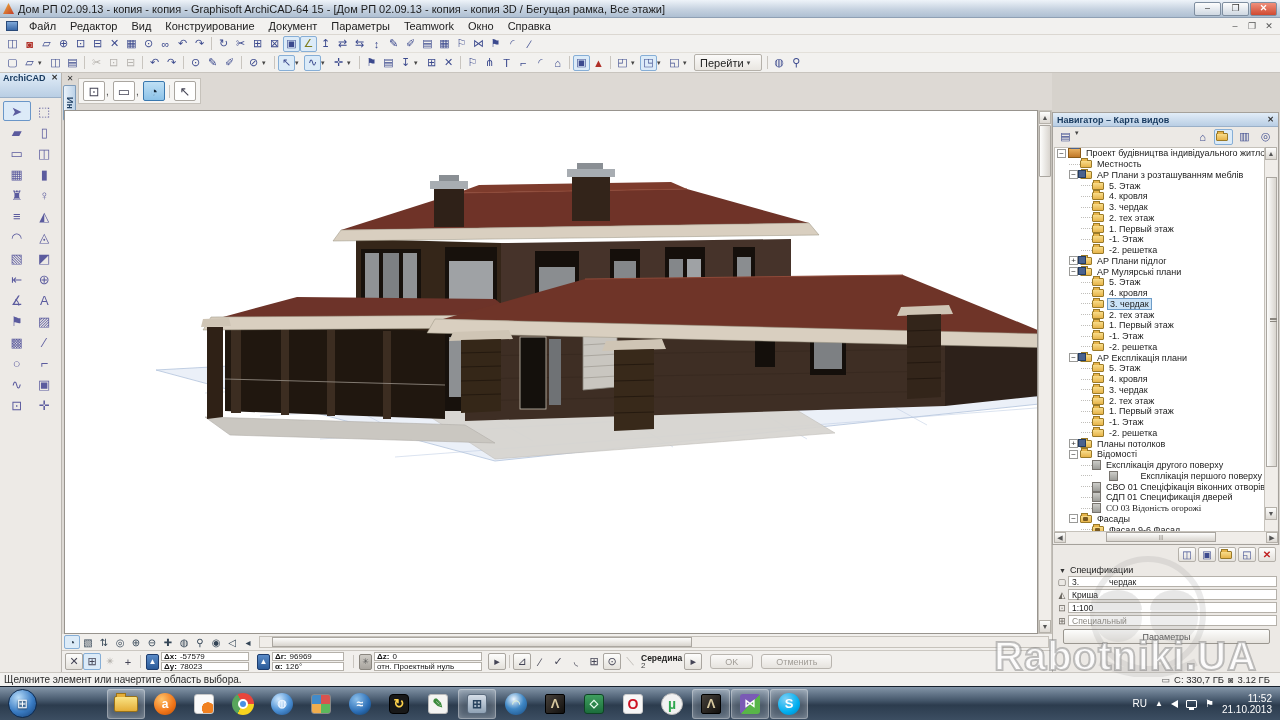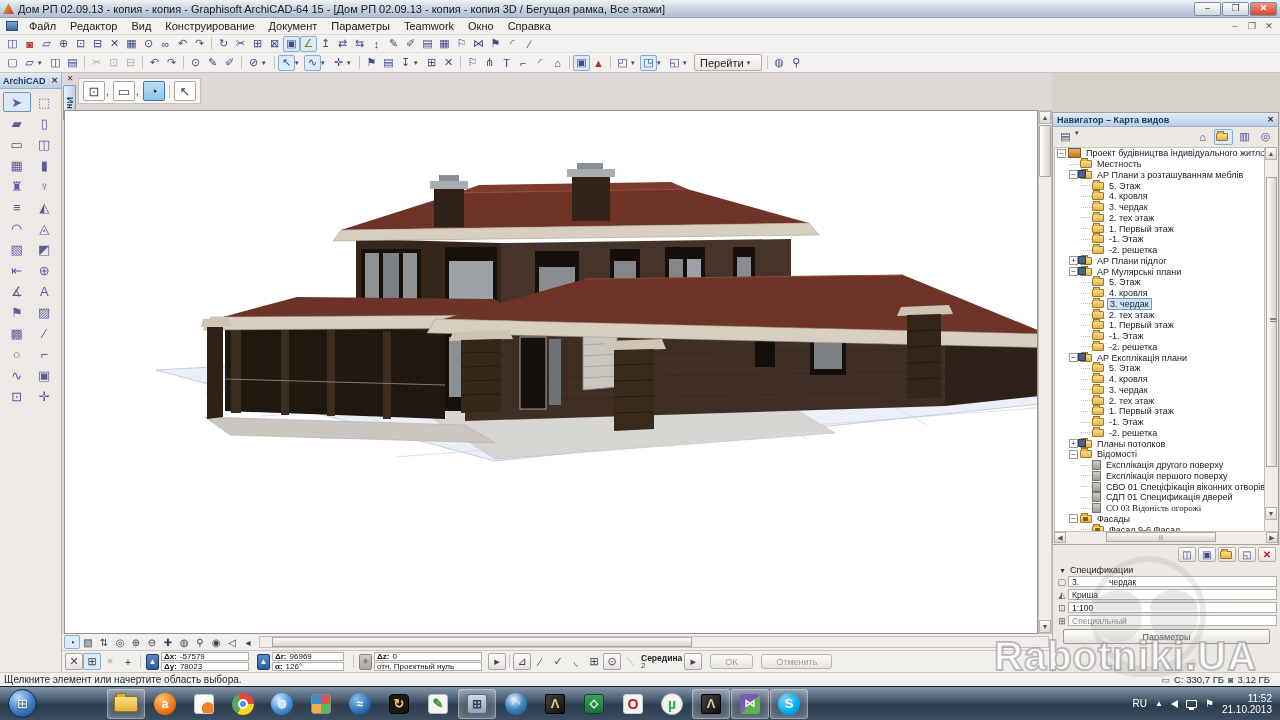--- a/index.html
+++ b/index.html
@@ -35,21 +35,21 @@
 .tbi.y{color:#7e7e1e}
 .tbi.r{color:#b03028}
 .sep{width:1px;height:13px;background:#c9c5bf;margin:0 3px;flex:none}
 .caret{font-size:7px;color:#444;width:9px;flex:none}
 .comma{font-size:10px;color:#444;width:6px;flex:none}
 .goto{border:1px solid #b5b1aa;border-radius:2px;background:linear-gradient(#fbfaf9,#e9e6e1);height:17px;
  display:flex;align-items:center;font-size:11px;color:#222;padding:0 5px;margin:0 2px;flex:none}
 
 
 .palette{position:absolute;left:0;top:73px;width:62px;height:599px;background:#edeae6;border-right:1px solid #b9b5af;z-index:5}
-.pal-head{height:16px;background:linear-gradient(#e2edf8,#b9cee4);border-bottom:1px solid #9ab0c8;display:flex;align-items:center;
+.pal-head{height:25px;background:linear-gradient(#e2edf8,#b9cee4);border-bottom:1px solid #9ab0c8;display:flex;
  font-size:9px;font-weight:bold;color:#17395e;padding:0 3px}
 .pal-x{margin-left:auto;font-size:8px;color:#333}
 .pal-grid{display:grid;grid-template-columns:1fr 1fr;padding:3px 3px;row-gap:1px}
 .pal-i{height:20px;display:flex;align-items:center;justify-content:center;font-size:13px;color:#5b5b9e;cursor:default}
 .pal-i.sel{border:1px solid #6a96c8;background:#dceaf8;border-radius:2px}
 
 
 .docwin{position:absolute;left:62px;top:73px;width:990px;height:599px;background:#ddd9d4}
 .doc-x{position:absolute;left:2px;top:1px;font-size:8px;color:#333;width:12px;text-align:center}
 .infotab{position:absolute;left:1px;top:12px;width:13px;height:36px;background:linear-gradient(90deg,#eaf2fa,#bcd2e8);
@@ -721,21 +721,21 @@
         <div class="tree-row" style="padding-left: 14px;">
           <span class="exp">−</span>
           <span class="tico fold"></span>
           <span class="tlabel">Відомості</span>
         </div>
         <div class="tree-row" style="padding-left: 26px;">
           <span class="lead"></span>
           <span class="tico sheet"></span>
           <span class="tlabel">Експлікація другого поверху</span>
         </div>
-        <div class="tree-row" style="padding-left: 26px;">
+        <div class="tree-row" style="padding-left: 26px; justify-content: space-between;">
           <span class="lead"></span>
           <span class="tico sheet"></span>
           <span class="tlabel">Експлікація першого поверху</span>
         </div>
         <div class="tree-row" style="padding-left: 26px;">
           <span class="lead"></span>
           <span class="tico sheet"></span>
           <span class="tlabel">СВО 01 Спеціфікація віконних отворів</span>
         </div>
         <div class="tree-row" style="padding-left: 26px;">

